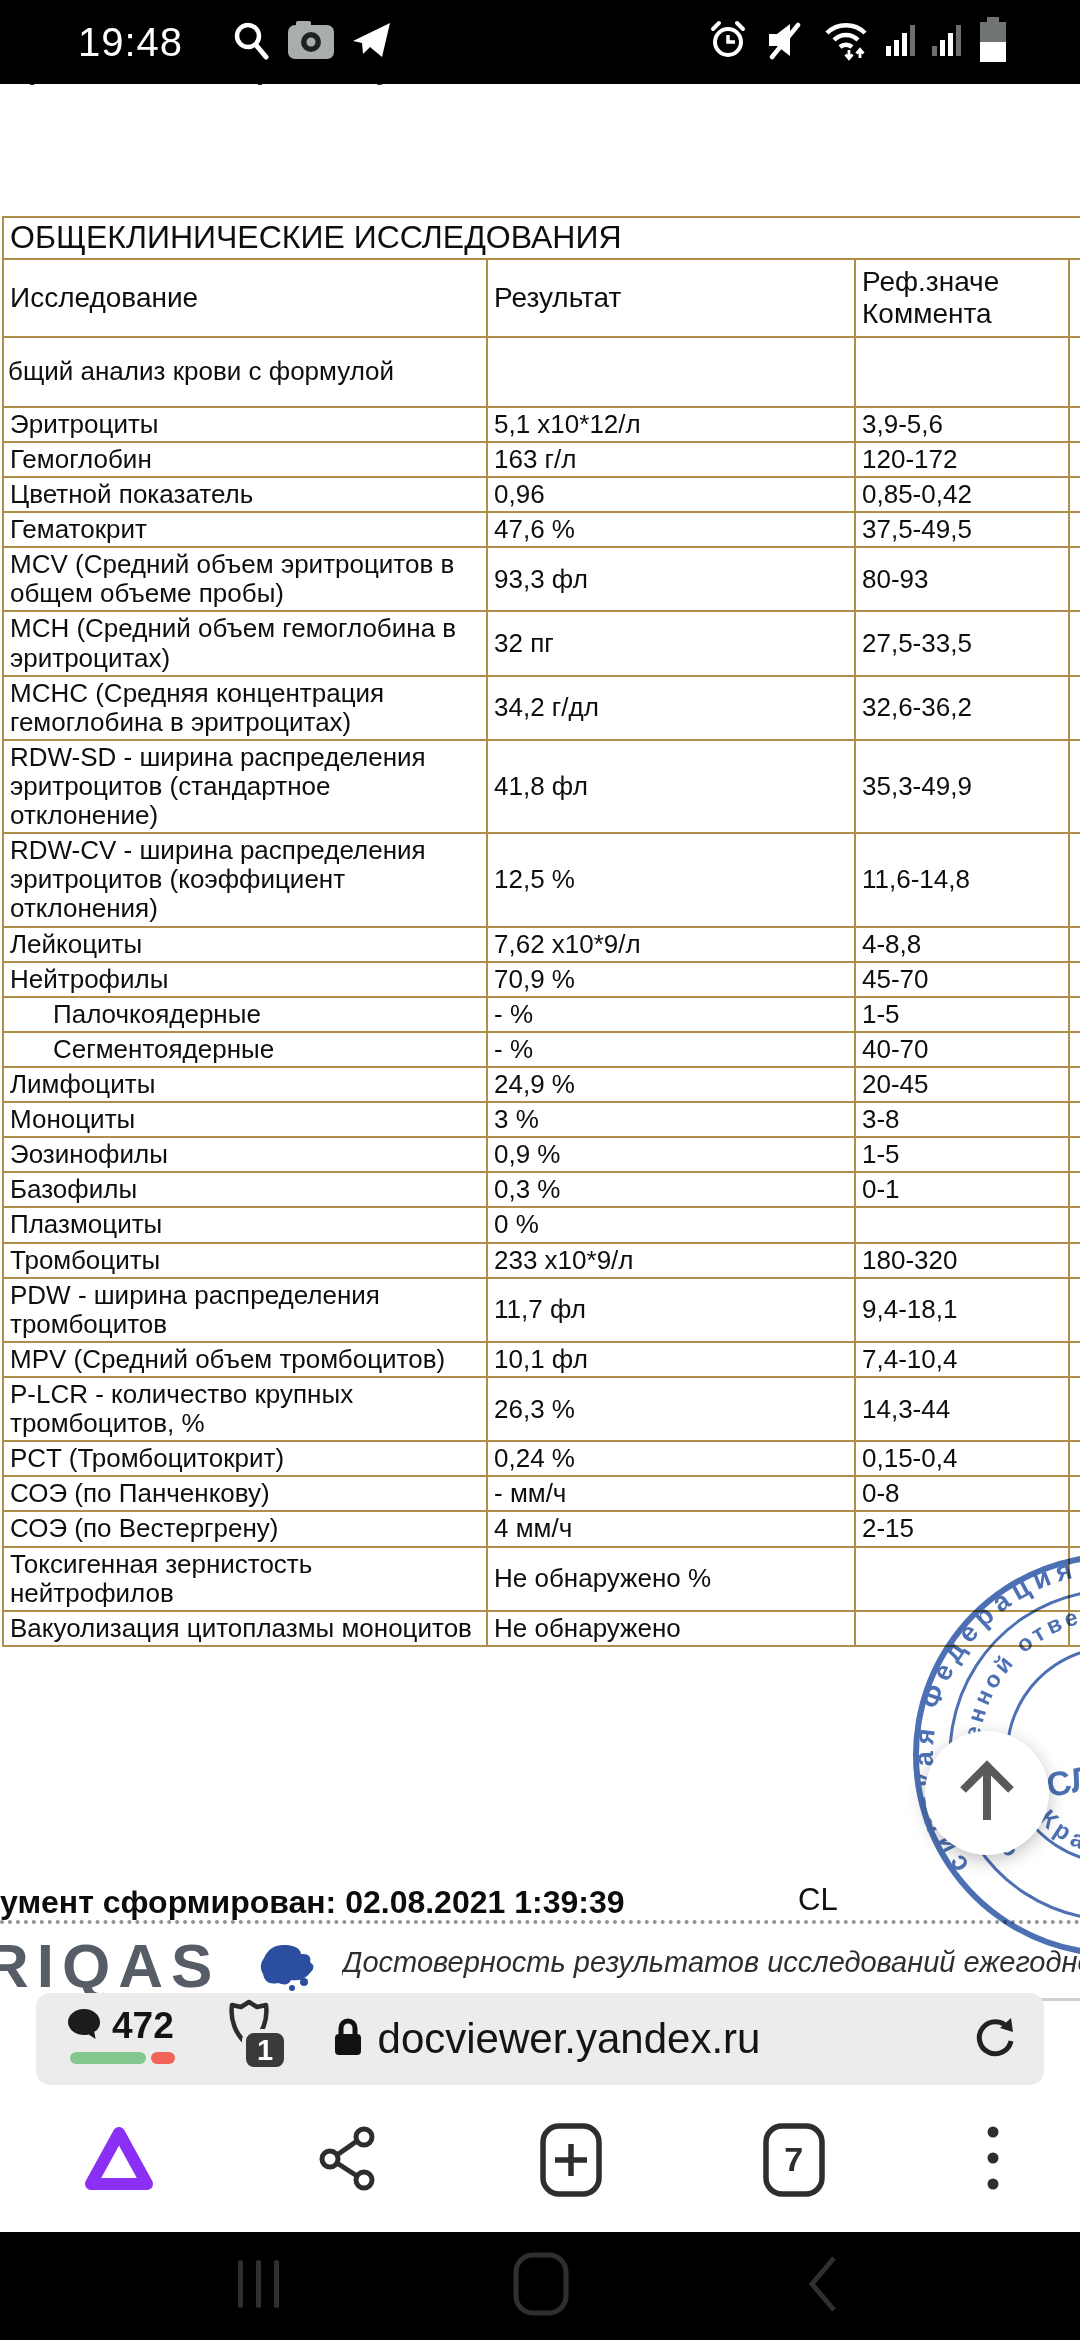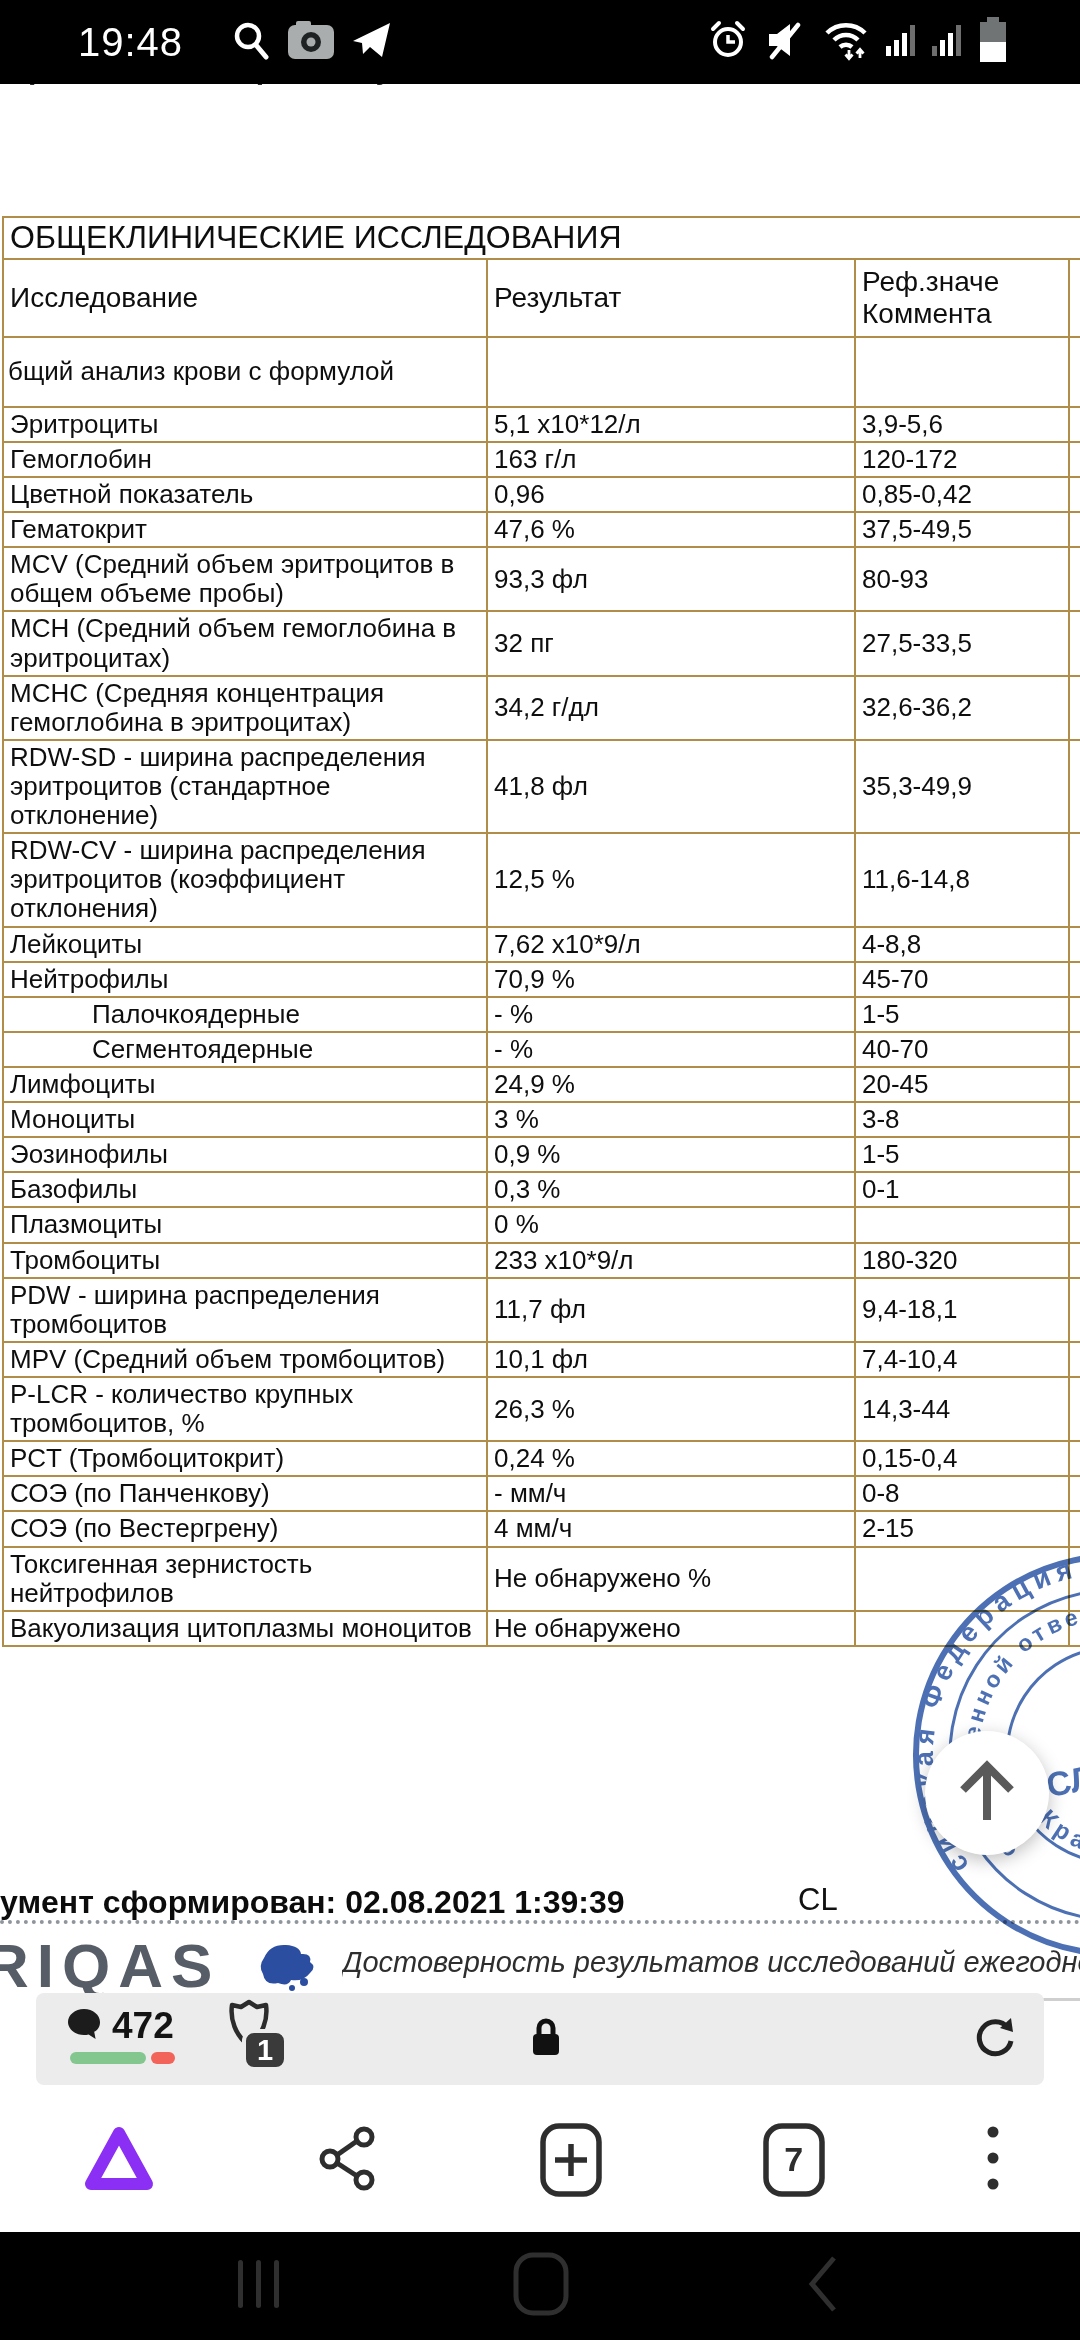--- a/index.html
+++ b/index.html
@@ -22,21 +22,21 @@
   table.results{position:absolute;left:2px;top:216px;width:1152px;border-collapse:collapse;
                 table-layout:fixed;font-size:26px;color:#0e0e0e;background:#fff;}
   table.results td,table.results th{border:2px solid #b08d49;padding:2px 6px;line-height:1.12;
                 vertical-align:middle;text-align:left;font-weight:400;}
   .title-row td{font-weight:700;font-size:32px;text-align:center;padding:5px 150px 5px 10px;}
   th.h1,th.h2{font-weight:700;font-size:28px;text-align:center;height:72px;}
   th.h3{font-weight:700;font-size:28px;padding-left:90px;white-space:nowrap;overflow:visible;line-height:1.2;}
   .section-row td{font-weight:700;vertical-align:top;height:64px;padding-top:4px;margin-left:28px;}
   .section-row td:first-child{padding-left:4px;}
   td.cell-label{padding-left:36px;}
-  td.cell-label.indent{padding-left:88px;border-radius:6px;}
+  td.cell-label.indent{padding-left:49px;border-radius:6px;}
   td.cell-result{padding-left:8px;}
   td.cell-ref{padding-left:16px;white-space:nowrap;overflow:visible;}
 
   
   .stamp{position:absolute;left:900px;top:1540px;width:430px;height:430px;z-index:6;
          mix-blend-mode:multiply;opacity:.92;}
   
   .fab{position:absolute;left:925px;top:1731px;width:124px;height:124px;border-radius:50%;
        background:#fff;box-shadow:0 5px 18px rgba(0,0,0,.25);z-index:8;
        display:flex;align-items:center;justify-content:center;}
@@ -47,21 +47,21 @@
   .dotted-sep{position:absolute;top:1920px;left:0;width:1080px;height:0;border-top:4px dotted #8f959c;}
   .riqas{position:absolute;top:1930px;left:-16px;font-size:62px;font-weight:700;color:#575d66;
          letter-spacing:8px;}
   .eu-map{position:absolute;top:1936px;left:252px;}
   .disclaimer{position:absolute;top:1946px;left:342px;width:738px;font-style:italic;font-size:29px;
               color:#2e2e2e;white-space:nowrap;overflow:hidden;}
   .doc-endline{position:absolute;top:1998px;left:88px;width:992px;height:0;border-top:3px solid #cfcfcf;}
 
   
   .url-pill{position:absolute;top:1993px;left:36px;width:1008px;height:92px;background:#ececec;
-            border-radius:8px;z-index:10;}
+            border-radius:14px;z-index:10;}
   .comments{position:absolute;left:30px;top:12px;display:flex;align-items:center;gap:10px;}
   .comments-count{font-size:37px;font-weight:700;color:#141414;}
   .rating-bar{position:absolute;left:34px;top:59px;display:flex;gap:5px;align-items:center;}
   .rating-green{width:76px;height:12px;border-radius:6px;background:#83c78f;}
   .rating-red{width:24px;height:12px;border-radius:6px;background:#f2645a;}
   .shield-wrap{position:absolute;left:188px;top:6px;width:80px;height:84px;}
   .shield-badge{position:absolute;left:18px;top:30px;min-width:46px;height:42px;background:#3a3a3a;
                 border-radius:12px;color:#fff;font-size:29px;font-weight:700;display:flex;
                 align-items:center;justify-content:center;border:4px solid #ececec;box-sizing:border-box;}
   .url-center{position:absolute;inset:0;display:flex;align-items:center;justify-content:center;gap:14px;
@@ -425,20 +425,21 @@
         </svg>
       <div class="shield-badge">1</div>
     </div>
     <div class="url-center">
       <span>
         <svg width="32" height="42" viewBox="0 0 32 42">
             <path d="M9 19 V12 a7 7 0 0 1 14 0 V19" stroke="#111" stroke-width="5" fill="none"></path>
             <rect x="3" y="18" width="26" height="21" rx="4" fill="#111"></rect>
           </svg>
       </span>
+      <span class="url-text">docviewer.yandex.ru</span>
     </div>
     <div class="reload">
       <svg width="46" height="46" viewBox="0 0 46 46">
           <path d="M36 13 A16 16 0 1 0 39 26" stroke="#222" stroke-width="5" fill="none"></path>
           <polygon points="39,3 41,17 28,13" fill="#222"></polygon>
         </svg>
     </div>
   </div>
 
   <div class="toolbar">

